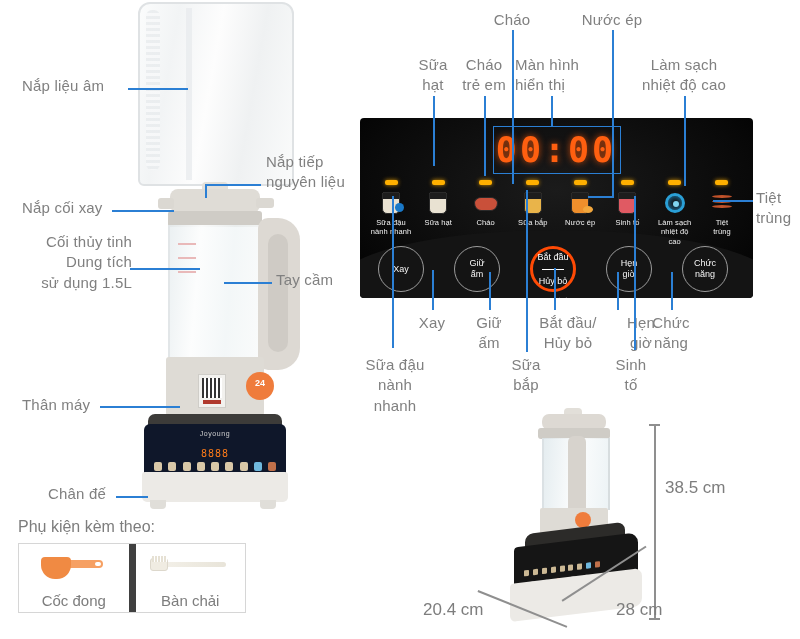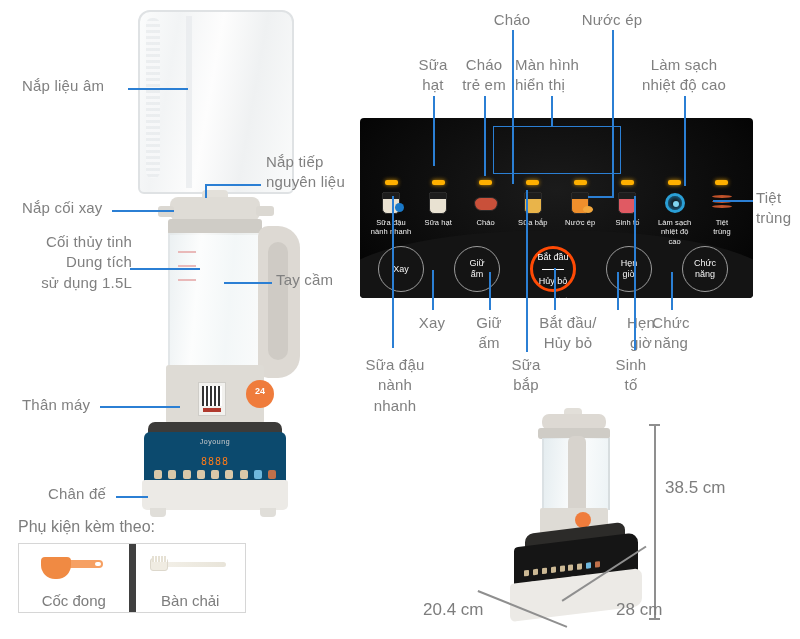--- a/index.html
+++ b/index.html
@@ -6,21 +6,21 @@
   body{width:800px;height:639px;position:relative;overflow:hidden;
        font-family:"Liberation Sans","DejaVu Sans",sans-serif;
        color:#7b7b7b;-webkit-font-smoothing:antialiased;}
   .abs{position:absolute;}
   .callout-text{font-size:15px;color:#808080;line-height:1.35;white-space:pre-line;letter-spacing:.2px;}
   .lead{position:absolute;background:#2b7fd4;}
   .lead.h{height:1.5px;}
   .lead.v{width:1.5px;}
 
   
-  #product-left{position:absolute;left:118px;top:10px;width:190px;height:510px;}
+  #product-left{position:absolute;left:118px;top:2px;width:190px;height:510px;}
   .soundcover{position:absolute;left:20px;top:0;width:152px;height:180px;
       border:2px solid #dfe2e4;border-radius:12px 12px 6px 6px;
       background:linear-gradient(100deg,#fbfcfc 0%,#f2f4f5 22%,#fdfdfd 46%,#eff1f2 70%,#fafbfb 100%);}
   .soundcover:before{content:"";position:absolute;left:6px;top:6px;width:14px;height:160px;
       background:repeating-linear-gradient(180deg,#e9ecee 0 3px,#f7f8f9 3px 6px);border-radius:6px;opacity:.85;}
   .soundcover:after{content:"";position:absolute;left:46px;top:4px;width:6px;height:172px;background:#e7eaec;opacity:.7;}
 
   .lid{position:absolute;left:52px;top:187px;width:90px;height:24px;background:#dfdcd6;border-radius:8px;}
   .lid-knob{position:absolute;left:84px;top:180px;width:26px;height:11px;background:#e3e0da;border-radius:4px 4px 0 0;}
   .lid-ear-l{position:absolute;left:40px;top:196px;width:16px;height:11px;background:#dbd8d2;border-radius:3px;}
@@ -35,21 +35,21 @@
       border-radius:10px 22px 22px 10px;}
   .handle:after{content:"";position:absolute;left:10px;top:16px;width:20px;height:118px;background:#cfcbc5;border-radius:10px;}
   .base-cup{position:absolute;left:48px;top:355px;width:98px;height:62px;background:#dedbd5;border-radius:3px 3px 6px 6px;}
   .qr{position:absolute;left:80px;top:372px;width:26px;height:32px;background:#f2f1ee;border:1px solid #cfcdc8;}
   .qr:before{content:"";position:absolute;left:3px;top:3px;right:3px;height:20px;
       background:repeating-linear-gradient(90deg,#333 0 2px,#fff 2px 4px),repeating-linear-gradient(0deg,#333 0 2px,transparent 2px 4px);}
   .qr:after{content:"";position:absolute;left:4px;bottom:3px;width:18px;height:4px;background:#b03a2e;}
   .seal24{position:absolute;left:128px;top:370px;width:28px;height:28px;border-radius:50%;background:#ef7c3c;}
   .seal24 span{position:absolute;left:0;right:0;top:6px;text-align:center;font-size:9px;color:#fff;font-weight:bold;}
   .body-top{position:absolute;left:30px;top:412px;width:134px;height:14px;background:#3c3b39;border-radius:7px 7px 0 0;}
-  .body-blk{position:absolute;left:26px;top:422px;width:142px;height:62px;background:#0c4a6e;border-radius:6px 6px 2px 2px;}
+  .body-blk{position:absolute;left:26px;top:422px;width:142px;height:62px;background:#0f172a;border-radius:6px 6px 2px 2px;}
   .brand-sm{position:absolute;left:0;right:0;top:6px;text-align:center;font-size:7px;color:#cfcfcf;letter-spacing:.6px;}
   .mini-display{position:absolute;left:0;right:0;top:24px;text-align:center;font-size:10px;color:#ff7b18;
       font-family:"DejaVu Sans Mono",monospace;letter-spacing:1px;}
   .mini-icons{position:absolute;left:10px;top:38px;width:122px;height:12px;display:flex;justify-content:space-between;}
   .mini-icons i{display:block;width:8px;height:9px;border-radius:2px;background:#d9c8a8;}
   .mini-btns{position:absolute;left:18px;top:51px;width:106px;height:10px;display:flex;justify-content:space-between;}
   .mini-btns i{display:block;width:11px;height:11px;border-radius:50%;border:1px solid #8c8c8c;box-sizing:border-box;}
   .mini-btns i.hot{border-color:#ff5a1f;}
   .body-white{position:absolute;left:24px;top:470px;width:146px;height:30px;background:#eceae6;border-radius:3px 3px 5px 5px;}
   .foot{position:absolute;top:498px;width:16px;height:9px;background:#e0ded9;border-radius:0 0 4px 4px;}
@@ -210,20 +210,23 @@
 <div class="abs callout-text" style="left:266px;top:152px;">Nắp tiếp
 nguyên liệu</div>
 <div class="lead h" style="left:205px;top:184px;width:56px;"></div>
 <div class="lead v" style="left:205px;top:184px;height:14px;"></div>
 
 <div class="abs callout-text" style="left:276px;top:270px;">Tay cầm</div>
 <div class="lead h" style="left:224px;top:282px;width:48px;"></div>
 
 <div id="panel">
 
+  <div class="display">
+    <div class="digits">00:00</div>
+  </div>
 
   <div class="icon-row">
 
     <div class="icon-cell">
       <div class="led"></div>
       <div class="gl">
         <span class="cup dark-top"></span>
         <span style="position:absolute;right:0;bottom:3px;width:9px;height:9px;border-radius:50%;background:#1a79c8;"></span>
       </div>
       <div class="icon-label">Sữa đậu

